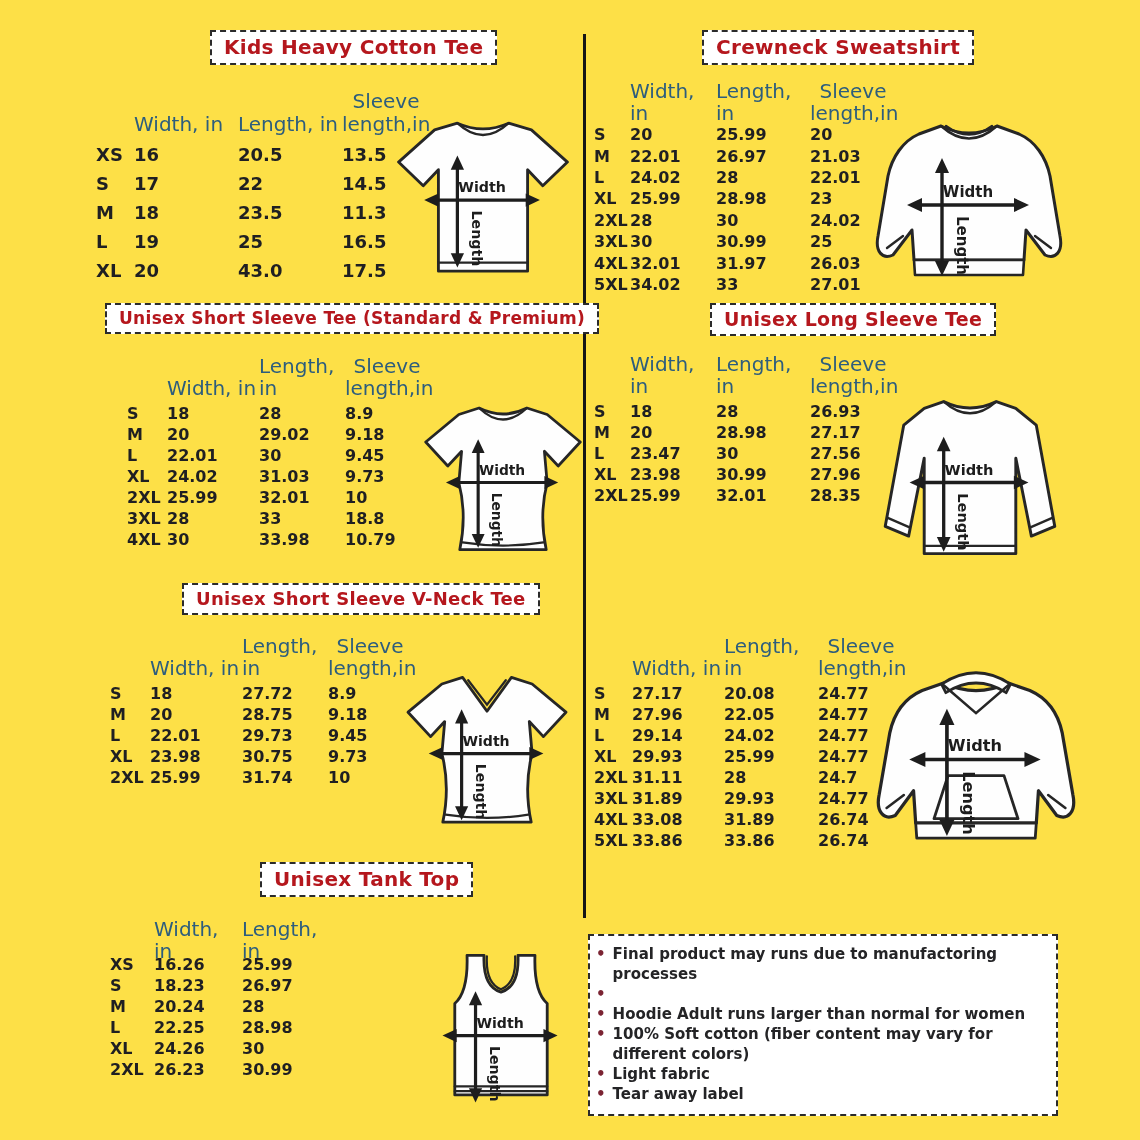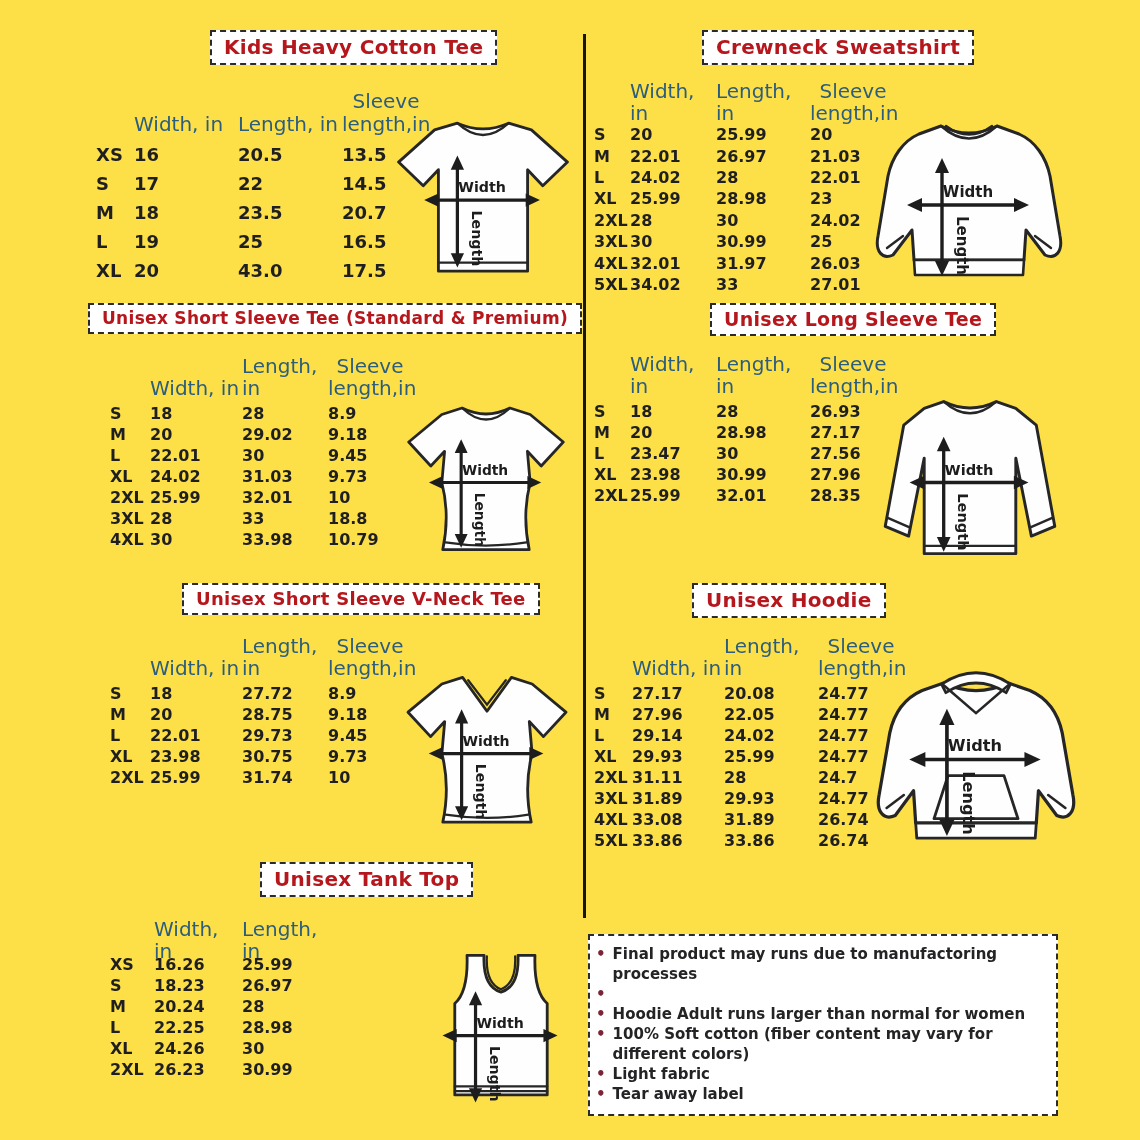--- a/index.html
+++ b/index.html
@@ -38,21 +38,21 @@
   .sec-kids .title-box{left:122px;top:0;}
   .sec-kids .size-table{left:8px;top:54px;}
   .sec-kids .td,.sec-kids .size{font-size:18px;}
   .sec-kids .garment{left:300px;top:78px;width:190px;height:185px;}
 
   .sec-crewneck{left:588px;top:30px;width:505px;height:275px;--c1:36px;--c2:86px;--c3:94px;--c4:86px;--rowh:21.4px;--headh:44px;}
   .sec-crewneck .title-box{left:114px;top:0;}
   .sec-crewneck .size-table{left:6px;top:50px;}
   .sec-crewneck .garment{left:270px;top:78px;width:222px;height:195px;}
 
-  .sec-ss-tee{left:88px;top:303px;width:500px;height:275px;--c1:40px;--c2:92px;--c3:86px;--c4:84px;--rowh:21px;--headh:48px;}
+  .sec-ss-tee{left:105px;top:303px;width:500px;height:275px;--c1:40px;--c2:92px;--c3:86px;--c4:84px;--rowh:21px;--headh:48px;}
   .sec-ss-tee .title-box{left:0;top:0;}
   .sec-ss-tee .title{font-size:17px;}
   .sec-ss-tee .size-table{left:22px;top:52px;}
   .sec-ss-tee .garment{left:306px;top:90px;width:184px;height:180px;}
 
   .sec-longsleeve{left:588px;top:303px;width:505px;height:275px;--c1:36px;--c2:86px;--c3:94px;--c4:86px;--rowh:21px;--headh:48px;}
   .sec-longsleeve .title-box{left:122px;top:0;}
   .sec-longsleeve .title{font-size:19px;}
   .sec-longsleeve .size-table{left:6px;top:50px;}
   .sec-longsleeve .garment{left:268px;top:85px;width:228px;height:190px;}
@@ -105,21 +105,21 @@
           <div class="trow">
             <div class="size">S</div>
             <div class="td">17</div>
             <div class="td">22</div>
             <div class="td">14.5</div>
           </div>
           <div class="trow">
             <div class="size">M</div>
             <div class="td">18</div>
             <div class="td">23.5</div>
-            <div class="td">20.7</div>
+            <div class="td">11.3</div>
           </div>
           <div class="trow">
             <div class="size">L</div>
             <div class="td">19</div>
             <div class="td">25</div>
             <div class="td">16.5</div>
           </div>
           <div class="trow">
             <div class="size">XL</div>
             <div class="td">20</div>
@@ -423,23 +423,20 @@
     <polygon points="73,50 66,65 80,65"></polygon>
     <polygon points="73,168 66,153 80,153"></polygon>
     <text class="mw" x="99" y="89">Width</text>
     <text class="ml" transform="translate(88 108) rotate(90)">Length</text>
   </g>
           </svg>
         </div>
   </section>
 
   <section class="section sec-hoodie">
-    <div class="title-box">
-      <span class="title">Unisex Hoodie</span>
-    </div>
     <div class="size-table cols-4">
       <div class="thead">
             <div class="th"></div>
             <div class="th">Width, in</div>
             <div class="th">Length, in</div>
             <div class="th th-sleeve">Sleeve
 length,in</div>
           </div>
     <div class="trow">
             <div class="size">S</div>

